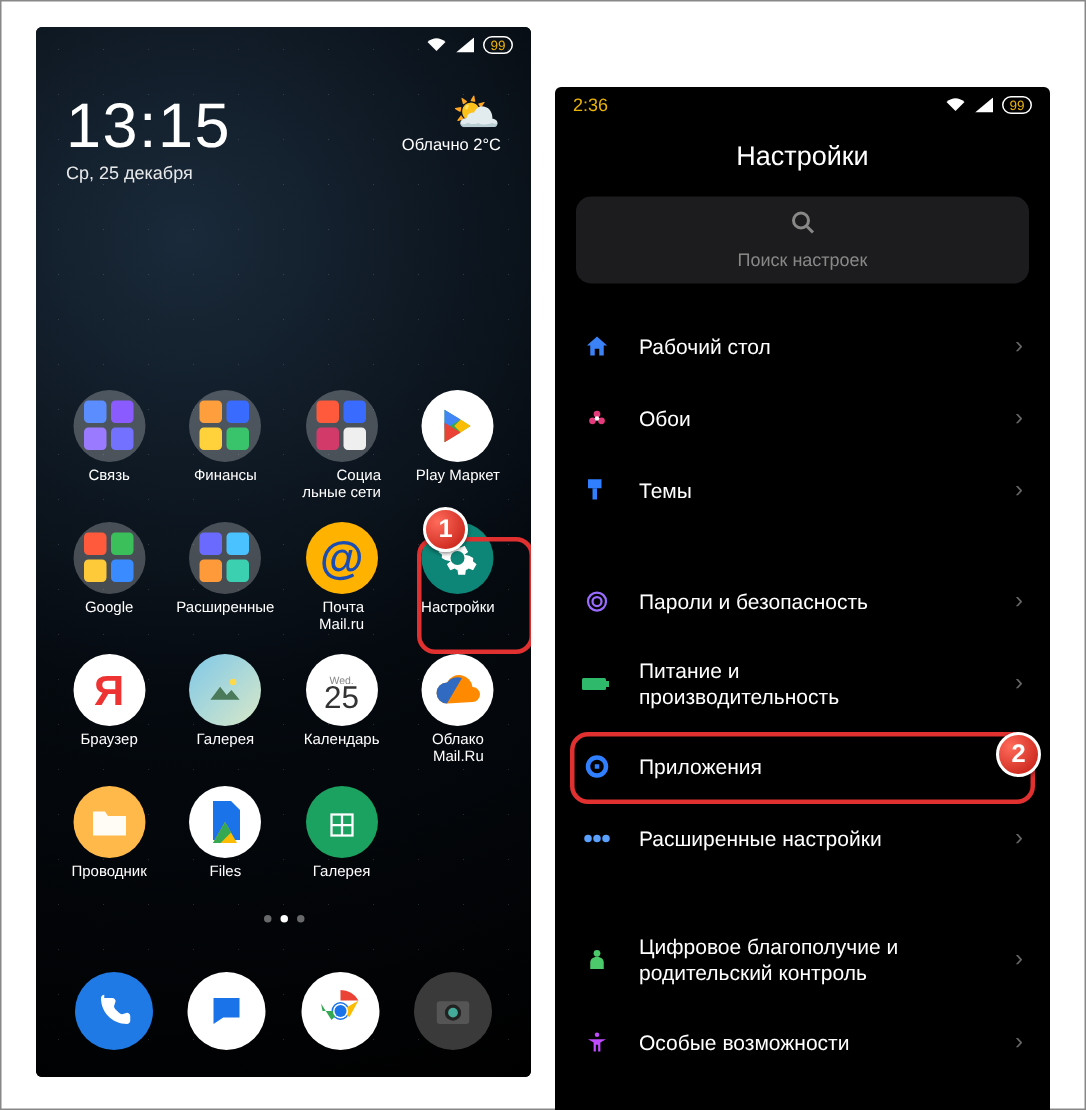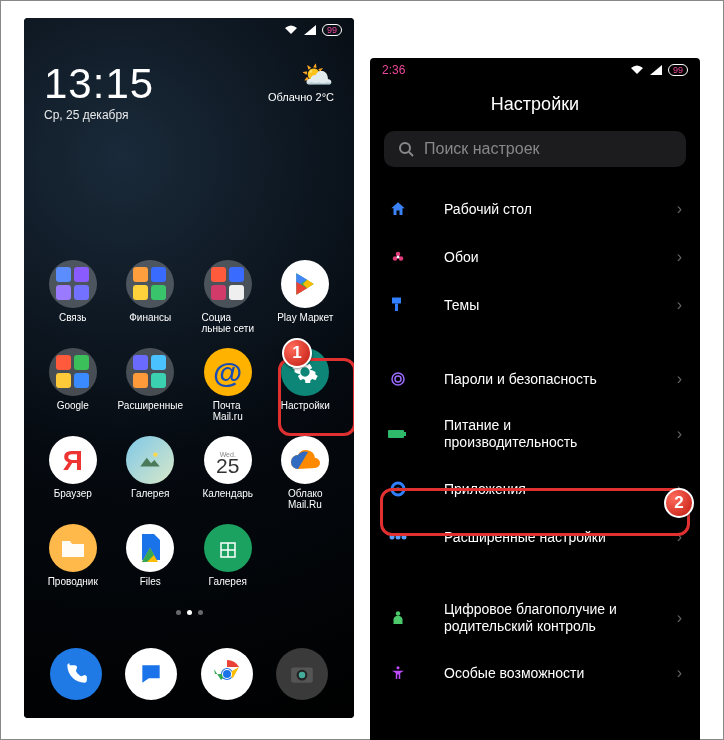--- a/index.html
+++ b/index.html
@@ -3,37 +3,37 @@
 <meta charset="utf-8">
 <style>
   * { margin: 0; padding: 0; box-sizing: border-box; font-family: -apple-system, Helvetica, Arial, sans-serif; }
   body { background: #fff; width: 724px; height: 740px; position: relative; }
   .frame { position: absolute; width: 724px; height: 740px; border: 1px solid #888; }
   .phone { position: absolute; width: 330px; height: 700px; background: #000; border-radius: 4px; overflow: hidden; }
   .left { left: 24px; top: 18px; }
   .right { left: 370px; top: 18px; margin-top: 40px; }
 
   
-  .statusbar { height: 24px; display: flex; align-items: center; justify-content: space-between; padding: 0 12px; color: #ec4899; font-size: 12px; }
+  .statusbar { height: 24px; display: flex; align-items: center; justify-content: space-between; padding: 0 12px; color: #eab308; font-size: 12px; }
   .status-icons { display: flex; gap: 6px; align-items: center; }
   .battery { border: 1px solid #fff; border-radius: 8px; font-size: 9px; padding: 0 4px; }
 
   
   .home-bg { position: absolute; inset: 0; background: radial-gradient(circle at 30% 20%, #1a2a3a 0%, #050a10 50%, #000 100%); }
   .home-bg::before { content: ""; position: absolute; inset: 0; background-image: radial-gradient(#fff 0.5px, transparent 0.5px); background-size: 30px 30px; opacity: 0.15; }
   .home-content { position: relative; height: 100%; display: flex; flex-direction: column; }
   .clock-row { display: flex; justify-content: space-between; padding: 18px 20px 8px; color: #fff; }
   .clock-time { font-size: 42px; font-weight: 200; letter-spacing: 1px; }
   .clock-date { font-size: 12px; opacity: 0.9; }
   .weather { text-align: right; }
   .weather-icon { font-size: 26px; }
   .weather-text { font-size: 11px; }
 
   .grid { margin-top: 130px; padding: 0 12px; display: grid; grid-template-columns: repeat(4, 1fr); gap: 6px 4px; }
-  .app { display: flex; flex-direction: column; align-items: center; color: #fff; font-size: 10px; text-align: left; line-height: 11px; height: 82px; }
+  .app { display: flex; flex-direction: column; align-items: center; color: #fff; font-size: 10px; text-align: right; line-height: 11px; height: 82px; }
   .app .icon { width: 48px; height: 48px; border-radius: 50%; display: flex; align-items: center; justify-content: center; font-size: 24px; margin-bottom: 4px; position: relative; }
   .folder { background: rgba(255,255,255,0.25); }
   .folder-grid { display: grid; grid-template-columns: repeat(2,1fr); gap: 2px; width: 34px; height: 34px; }
   .folder-grid span { width: 15px; height: 15px; border-radius: 3px; }
   .icon.white { background: #fff; color: #333; }
   .icon.teal { background: #0d8577; color: #fff; }
   .icon.yellow { background: #ffd633; color: #333; }
   .icon.blue { background: #1976f5; color: #fff; }
   .icon.green { background: #1ba261; color: #fff; }
 
@@ -41,23 +41,23 @@
   .dock .icon { width: 52px; height: 52px; border-radius: 50%; display: flex; align-items: center; justify-content: center; font-size: 26px; }
   .pager { display: flex; justify-content: center; gap: 6px; padding: 4px 0; }
   .pager span { width: 5px; height: 5px; border-radius: 50%; background: rgba(255,255,255,0.4); }
   .pager span.active { background: #fff; }
 
   .callout { position: absolute; border: 3px solid #e03030; border-radius: 12px; pointer-events: none; }
   .badge { position: absolute; width: 30px; height: 30px; border-radius: 50%; background: radial-gradient(circle at 30% 30%, #ff6b5a, #c01810); color: #fff; display: flex; align-items: center; justify-content: center; font-weight: bold; font-size: 17px; border: 2px solid #fff; box-shadow: 0 1px 3px rgba(0,0,0,0.5); pointer-events: none; }
 
   
   .settings-title { color: #fff; text-align: center; font-size: 18px; padding: 12px 0 16px; font-weight: 500; }
-  .searchbox { margin: 0 14px 18px; background: #1c1c1e; border-radius: 10px; padding: 9px 14px; color: #888; font-size: 16px; display: flex; align-items: center; gap: 10px; }
+  .searchbox { margin: 0 14px 18px; background: #1c1c1e; border-radius: 10px; padding: 9px 14px; color: #888; font-size: 12px; display: flex; align-items: center; gap: 10px; flex-direction: column; }
   .settings-list { display: flex; flex-direction: column; }
-  .setting-item { display: flex; align-items: center; padding: 14px 18px; color: #fff; font-size: 14px; gap: 36px; position: relative; }
+  .setting-item { display: flex; align-items: center; padding: 14px 18px; color: #fff; font-size: 14px; gap: 18px; position: relative; }
   .setting-item .sicon { width: 20px; height: 20px; display: flex; align-items: center; justify-content: center; font-size: 16px; }
   .setting-item .label { flex: 1; line-height: 17px; }
   .setting-item .chev { color: #666; font-size: 16px; }
   .section-gap { height: 26px; }
 
   svg { display: block; }
 </style>
 </head>
 <body>
 

